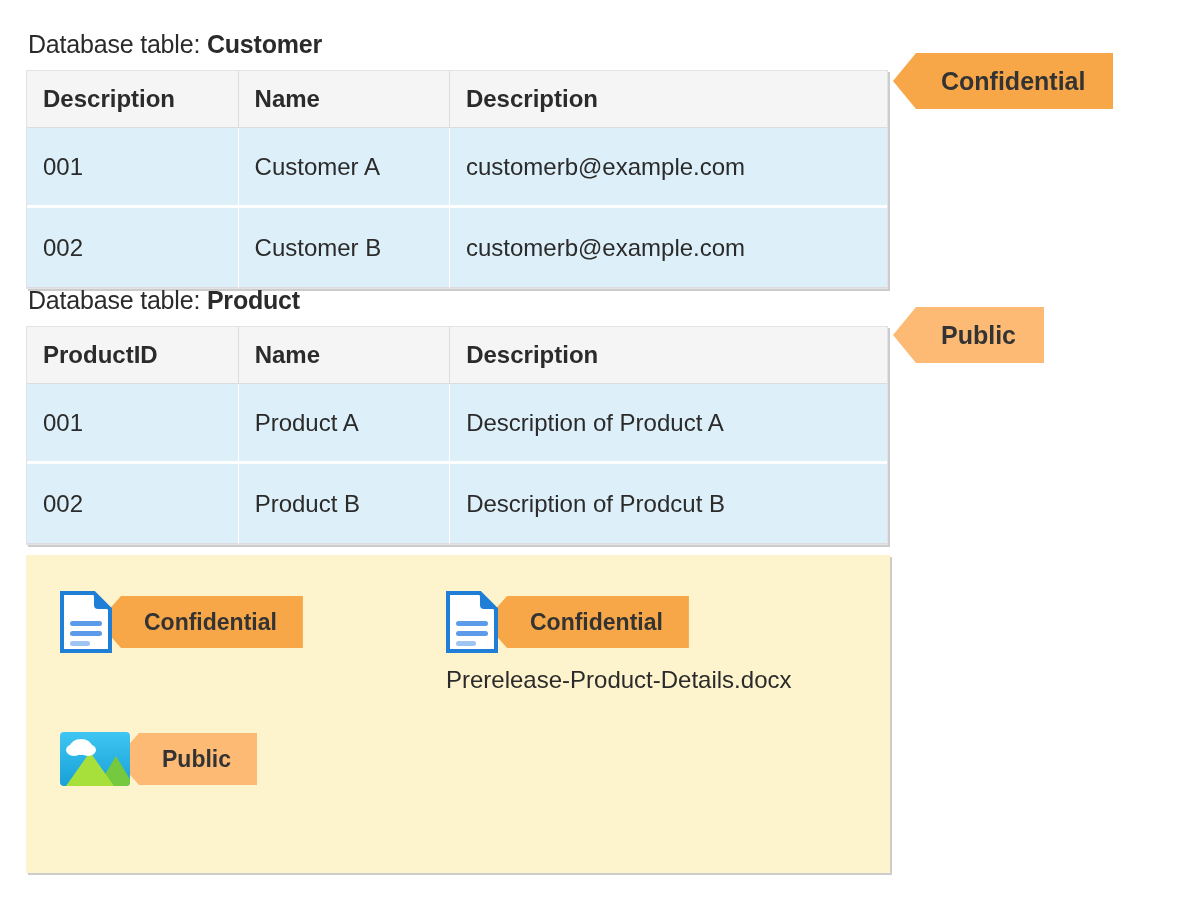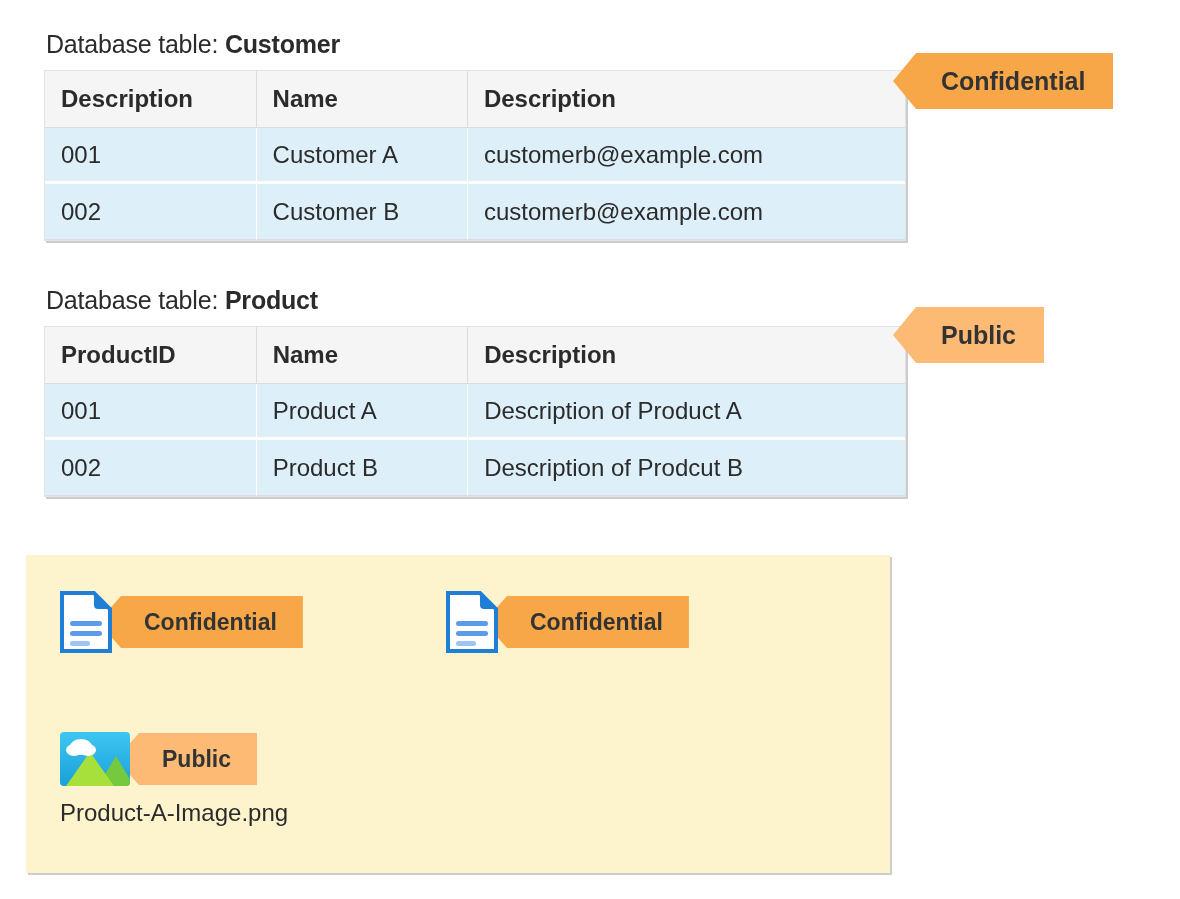--- a/index.html
+++ b/index.html
@@ -12,21 +12,21 @@
     background: #ffffff;
     font-family: "Liberation Sans", sans-serif;
     color: #2b2b2b;
     position: relative;
     overflow: hidden;
   }
 
   
   .table-section {
     position: absolute;
-    left: 44px;
+    left: 26px;
   }
   .table-caption {
     font-size: 25px;
     font-weight: 400;
     color: #2b2b2b;
     letter-spacing: -0.2px;
     margin: 0 0 11px 2px;
     white-space: nowrap;
   }
   .table-caption .tbl-name {
@@ -58,21 +58,21 @@
     border-bottom: 1px solid #dcdcdc;
   }
   .db-table thead th:last-child { border-right: none; }
 
   .db-table tbody td {
     background: #ddeff8;
     font-weight: 400;
     color: #2b2b2b;
     border-right: 1px solid #ffffff;
     border-bottom: 3px solid #ffffff;
-    height: 56px;
+    height: 80px;
   }
   .db-table tbody tr:last-child td {
     border-bottom: 1px solid #dcdcdc;
   }
   .db-table tbody td:last-child { border-right: none; }
 
   .col-id   { width: 212px; }
   .col-name { width: 212px; }
   .col-last { width: 438px; }
 
@@ -244,20 +244,21 @@
           <path d="M34 2 L50 18 H38 A4 4 0 0 1 34 14 Z" fill="#1f7fd6"></path>
           <rect x="10" y="30" width="32" height="5" rx="2.5" fill="#5b9bea"></rect>
           <rect x="10" y="40" width="32" height="5" rx="2.5" fill="#5b9bea"></rect>
           <rect x="10" y="50" width="20" height="5" rx="2.5" fill="#9dc4f2"></rect>
         </svg>
       </span>
       <div class="badge badge-file orange" style="position:relative; left:-14px; top:0;">
         <span class="badge-label">Confidential</span>
       </div>
     </div>
+    <div class="file-name">Prerelease-Product-Details.docx</div>
   </div>
 
   <div class="file-item" style="left:34px; top:177px;">
     <div class="file-row-icons">
       <span class="img-icon">
         <svg viewBox="0 0 70 54" width="70" height="54" xmlns="http://www.w3.org/2000/svg">
           <defs>
             <linearGradient id="skyGrad" x1="0" y1="0" x2="0" y2="1">
               <stop offset="0%" stop-color="#3fc6f2"></stop>
               <stop offset="100%" stop-color="#18a0d8"></stop>
@@ -273,16 +274,15 @@
             <ellipse cx="21" cy="15" rx="11" ry="8" fill="#ffffff"></ellipse>
             <ellipse cx="14" cy="18" rx="8" ry="6" fill="#ffffff"></ellipse>
             <ellipse cx="28" cy="18" rx="8" ry="6" fill="#ffffff"></ellipse>
           </g>
         </svg>
       </span>
       <div class="badge badge-file green" style="position:relative; left:-14px; top:0;">
         <span class="badge-label">Public</span>
       </div>
     </div>
-    <div class="file-name">Product-A-Image.png</div>
   </div>
 
 </div>
 
 </body></html>

